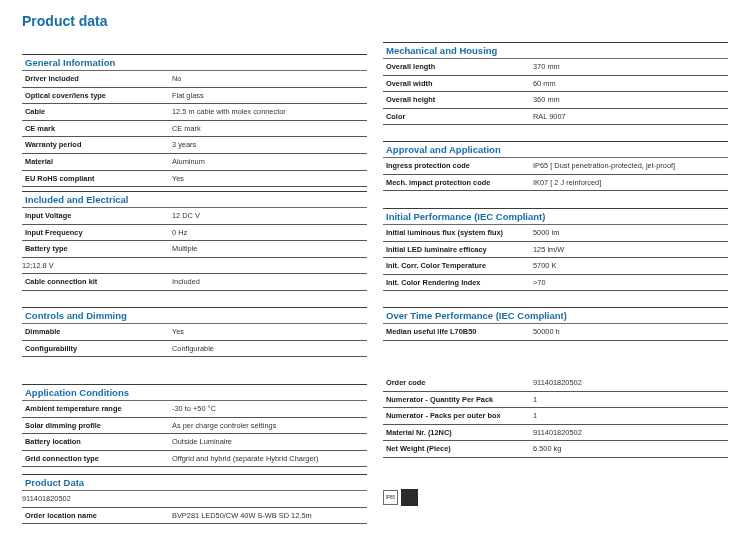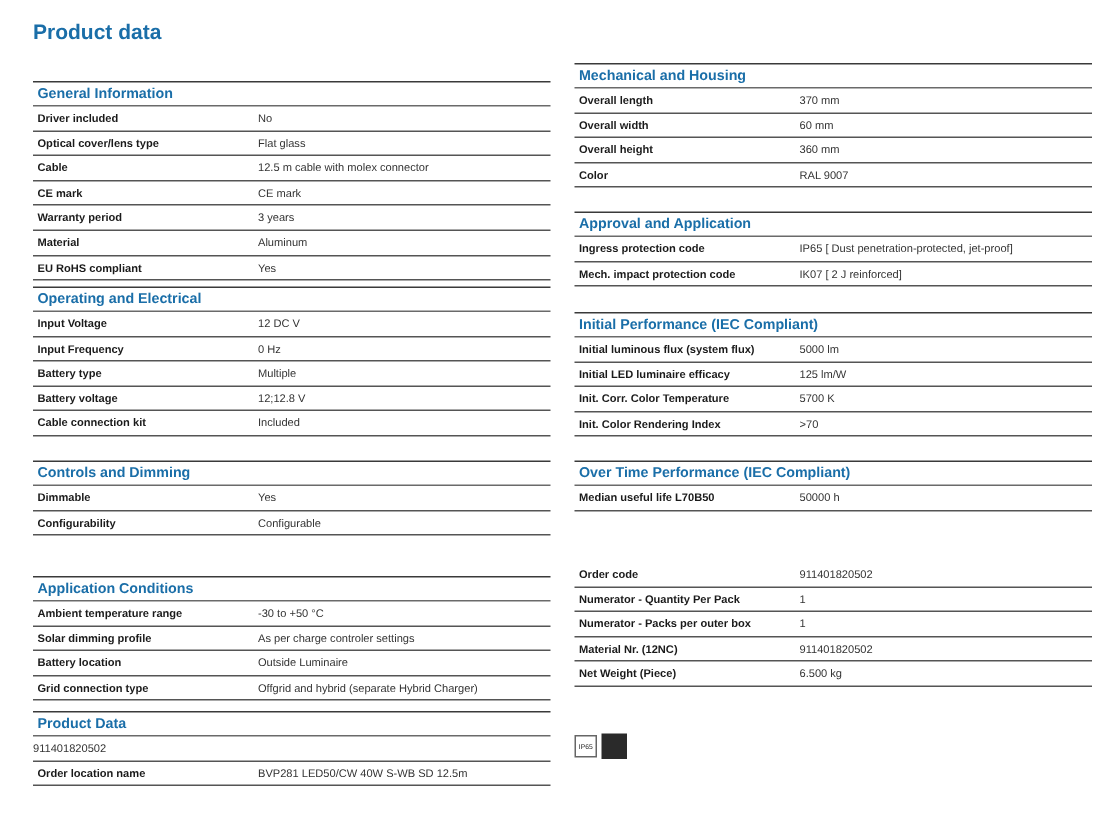--- a/index.html
+++ b/index.html
@@ -67,35 +67,34 @@
         <span class="k">Material</span>
         <span class="v">Aluminum</span>
       </div>
     <div class="row">
         <span class="k">EU RoHS compliant</span>
         <span class="v">Yes</span>
       </div>
   </div>
 
   <div class="section" style="top:191px">
-    <div class="section-head">Operating and Electrical</div>
+    <div class="section-head">Included and Electrical</div>
     <div class="row">
         <span class="k">Input Voltage</span>
         <span class="v">12 DC V</span>
       </div>
     <div class="row">
         <span class="k">Input Frequency</span>
         <span class="v">0 Hz</span>
       </div>
     <div class="row">
         <span class="k">Battery type</span>
         <span class="v">Multiple</span>
       </div>
     <div class="row">
-        <span class="k">Battery voltage</span>
         <span class="v">12;12.8 V</span>
       </div>
     <div class="row">
         <span class="k">Cable connection kit</span>
         <span class="v">Included</span>
       </div>
   </div>
 
   <div class="section" style="top:307px">
     <div class="section-head">Controls and Dimming</div>

